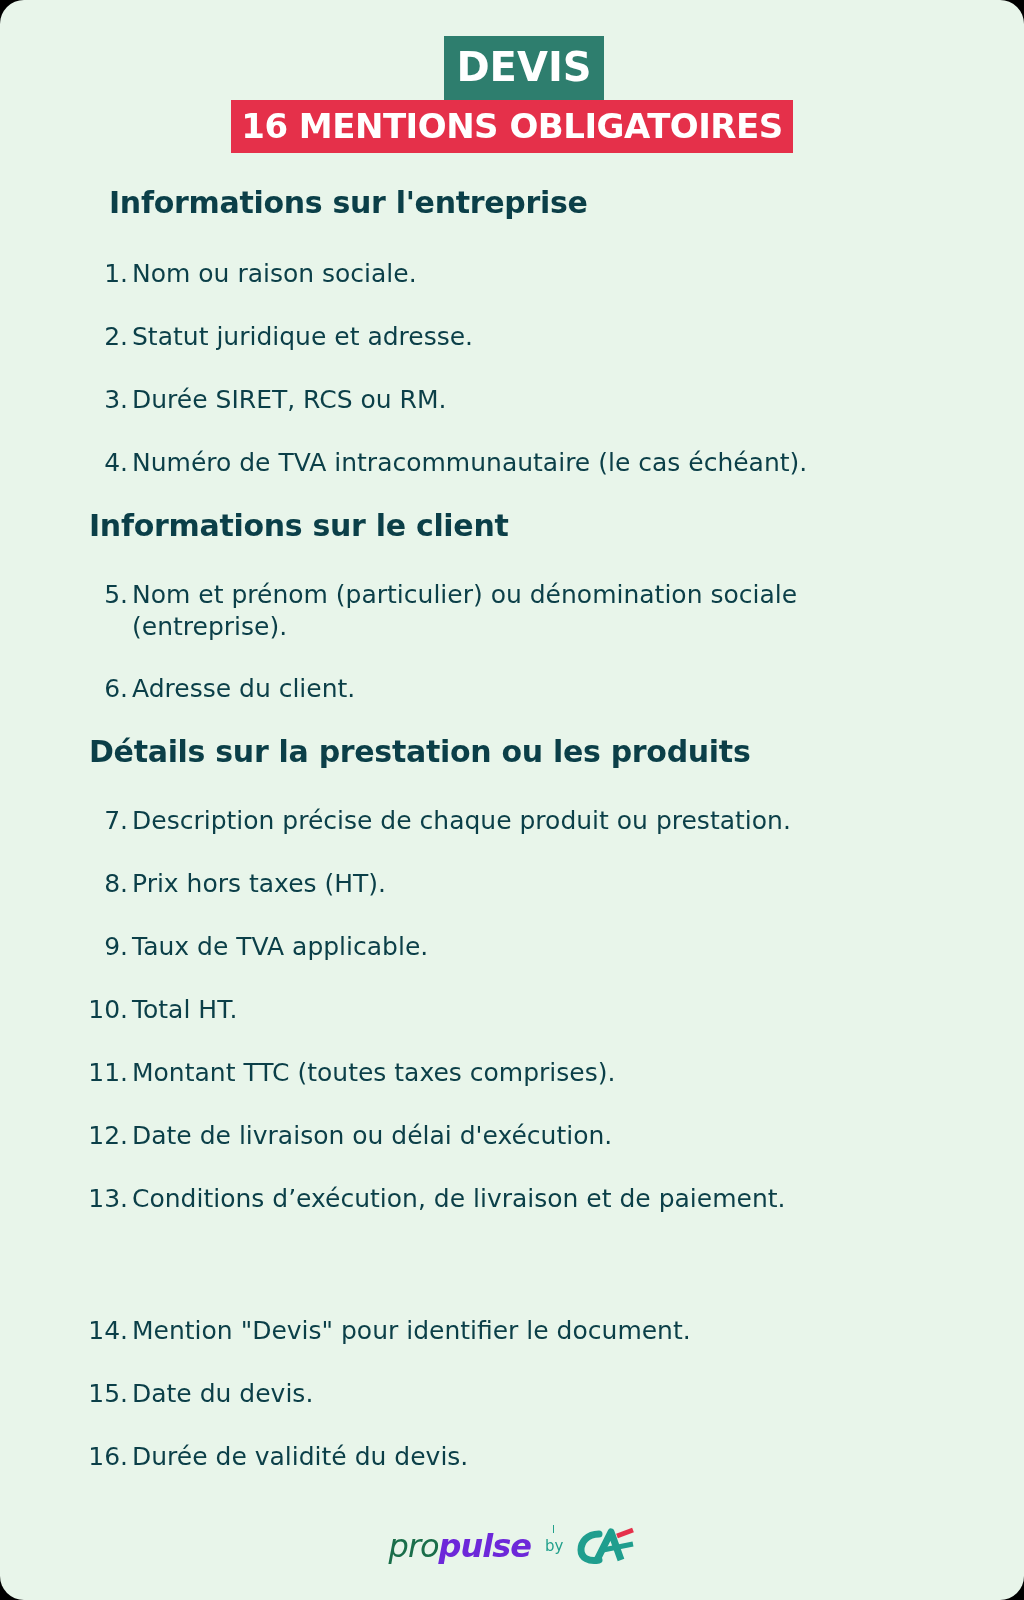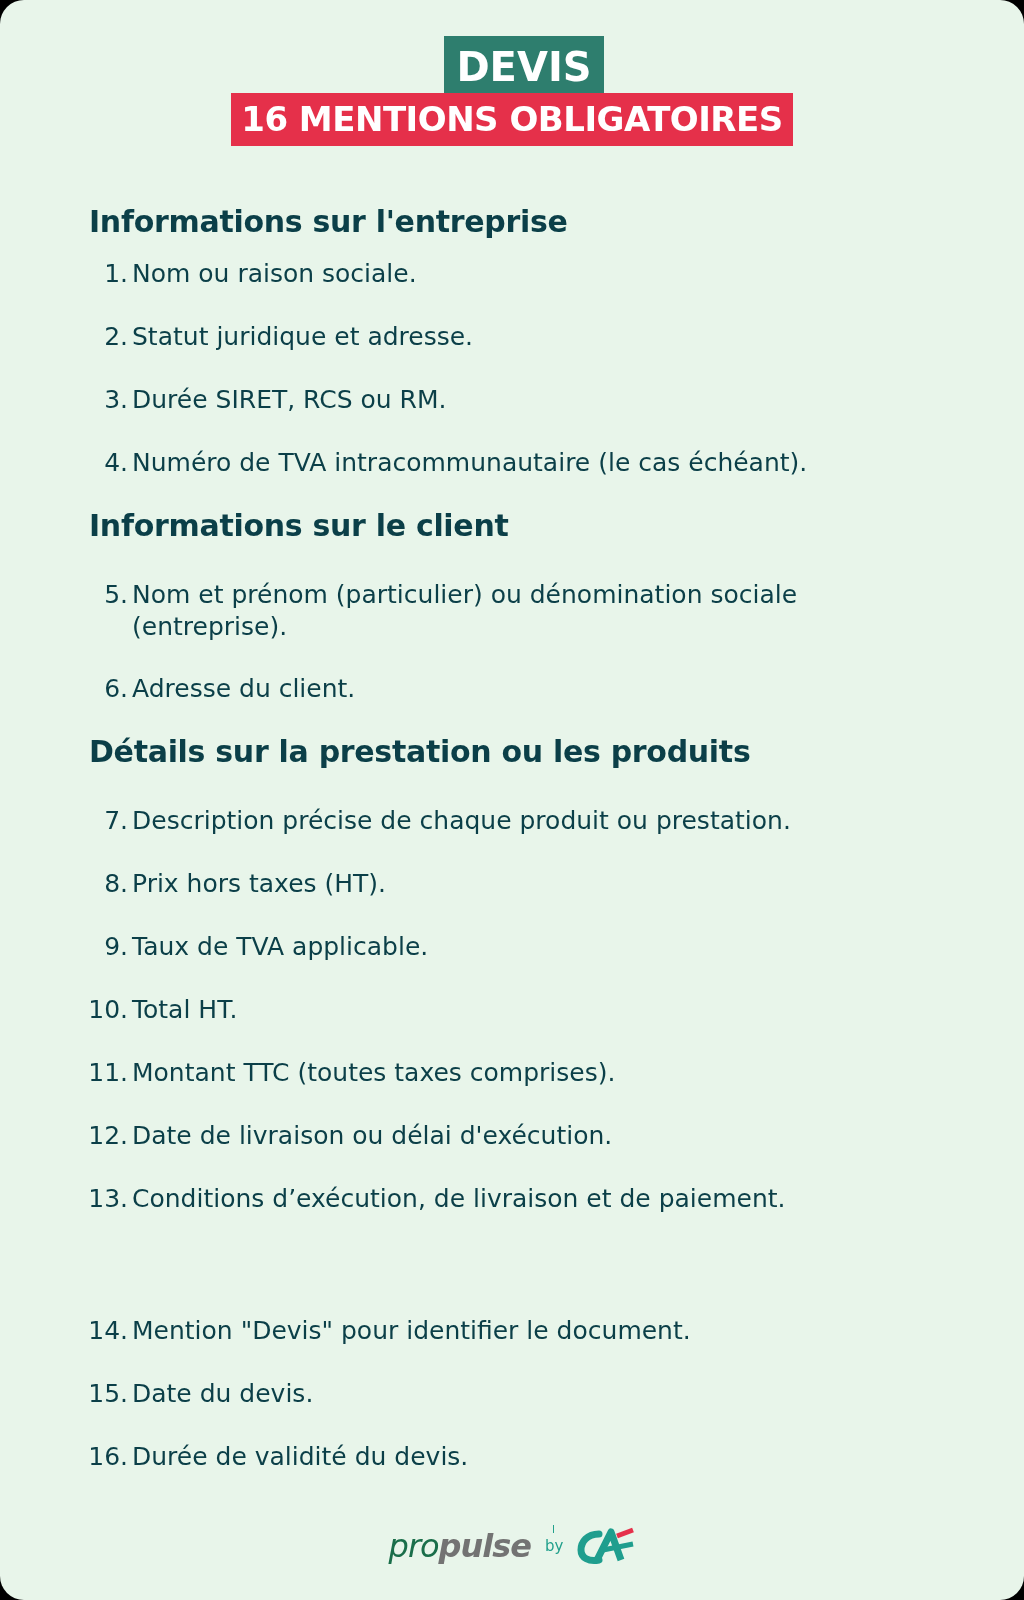--- a/index.html
+++ b/index.html
@@ -13,21 +13,21 @@
       color: #0b3f48;
     }
     .header { position: absolute; top: 36px; left: 0; width: 1024px; text-align: center; }
     .title-devis {
       display: inline-block;
       background: #2e7e6e;
       color: #ffffff;
       font-weight: bold;
       font-size: 40px;
       letter-spacing: 0px;
-      padding: 6px 12px 1px 12px;
+      padding: 6px 12px 8px 12px;
       line-height: 50px;
       margin-left: 24px;
     }
     .title-sub-wrap { margin-top: 0px; }
     .title-sub {
       display: inline-block;
       background: #e5304a;
       color: #ffffff;
       font-weight: bold;
       font-size: 34px;
@@ -39,36 +39,36 @@
       position: absolute; left: 89px;
       font-size: 30px; font-weight: bold; color: #0b3f48;
       letter-spacing: -0.3px;
     }
     .item { position: absolute; left: 0; width: 1024px; font-size: 25px; color: #0b3f48; line-height: 32px; }
     .item .num { position: absolute; right: 896px; text-align: right; white-space: nowrap; }
     .item .txt { position: absolute; left: 132px; width: 780px; }
     .footer { position: absolute; top: 1526px; left: 0; width: 1024px; text-align: center; }
     .logo { display: inline-flex; align-items: center; gap: 10px; }
     .logo-pro { font-size: 32px; font-weight: normal; font-style: italic; color: #1a6e4a; letter-spacing: -1px; }
-    .logo-pulse { font-size: 32px; font-weight: bold; font-style: italic; color: #737373; letter-spacing: -1px; }
+    .logo-pulse { font-size: 32px; font-weight: bold; font-style: italic; color: #6d28d9; letter-spacing: -1px; }
     .logo-by { font-size: 15px; color: #22a08c; margin: 0 4px; position: relative; }
     .logo-by::before { content: ""; position: absolute; left: 8px; top: -12px; width: 1px; height: 8px; background: #22a08c; }
     .logo-ca { display: inline-block; width: 58px; height: 40px; }
   </style>
 </head>
 <body>
 
 <div class="page">
 
   <div class="header">
     <div><span class="title-devis">DEVIS</span></div>
     <div class="title-sub-wrap"><span class="title-sub">16 MENTIONS OBLIGATOIRES</span></div>
   </div>
 
-  <div class="section-title" style="top:204px;">Informations sur l'entreprise</div>
+  <div class="section-title" style="top:185px;margin-left:20px;">Informations sur l'entreprise</div>
   <div class="item" style="top:258px;">
     <span class="num">1.</span>
     <span class="txt">Nom ou raison sociale.</span>
   </div>
   <div class="item" style="top:321px;">
     <span class="num">2.</span>
     <span class="txt">Statut juridique et adresse.</span>
   </div>
   <div class="item" style="top:384px;">
     <span class="num">3.</span>

